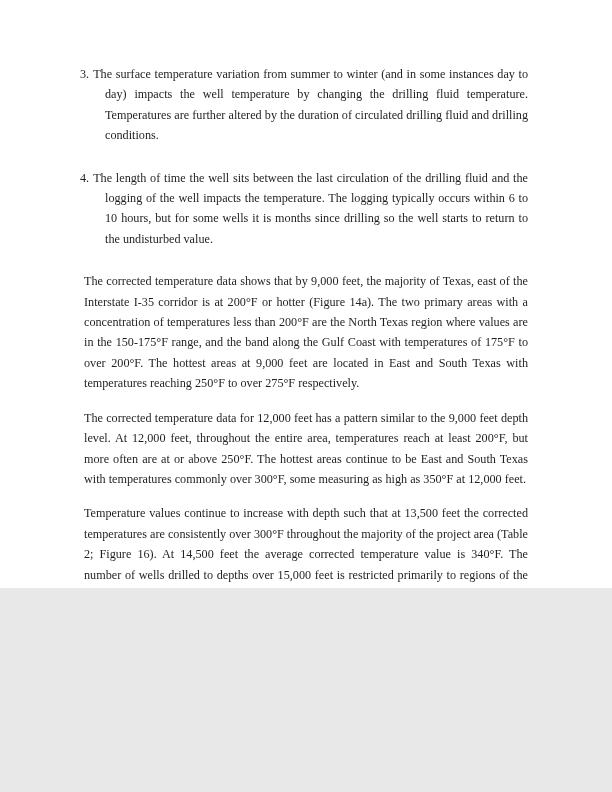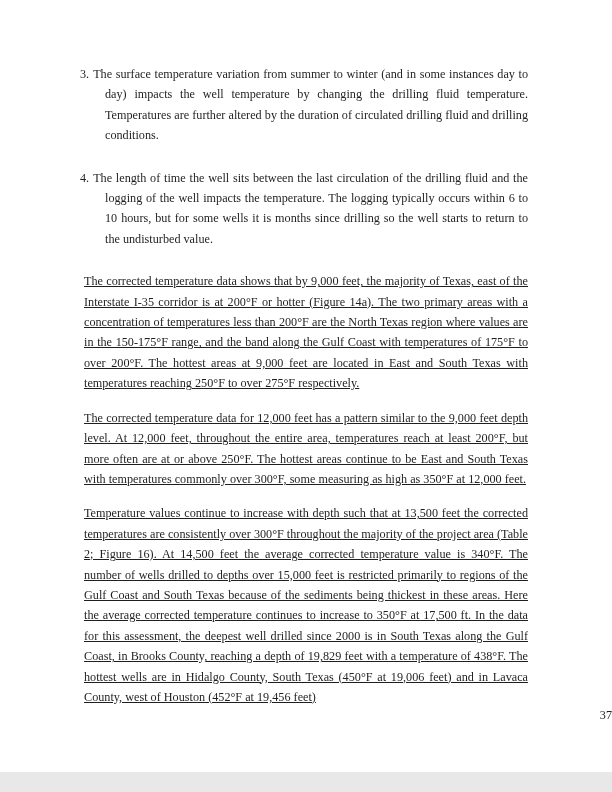--- a/index.html
+++ b/index.html
@@ -3,21 +3,21 @@
 <meta charset="utf-8">
 <style>
   html, body {
     margin: 0;
     padding: 0;
     background: #e8e8e8;
   }
   .page {
     position: relative;
     width: 612px;
-    height: 772px;
+    height: 588px;
     margin: 0 auto;
     background: #ffffff;
     font-family: "Liberation Serif", "DejaVu Serif", serif;
     color: #1f1f1f;
     overflow: hidden;
     box-sizing: border-box;
   }
   .content {
     position: absolute;
     top: 64px;
@@ -35,21 +35,20 @@
   }
   .list-item .num {
     padding-right: 4px;
   }
   .para {
     margin: 0 0 0 4px;
     text-align: justify;
   }
   .para-gap {
     margin-top: 14px;
-    text-decoration: underline;
   }
   .page-number {
     position: absolute;
     left: 0;
     right: 0;
     top: 708px;
     text-align: right;
     font-size: 12.2px;
     color: #1f1f1f;
   }

